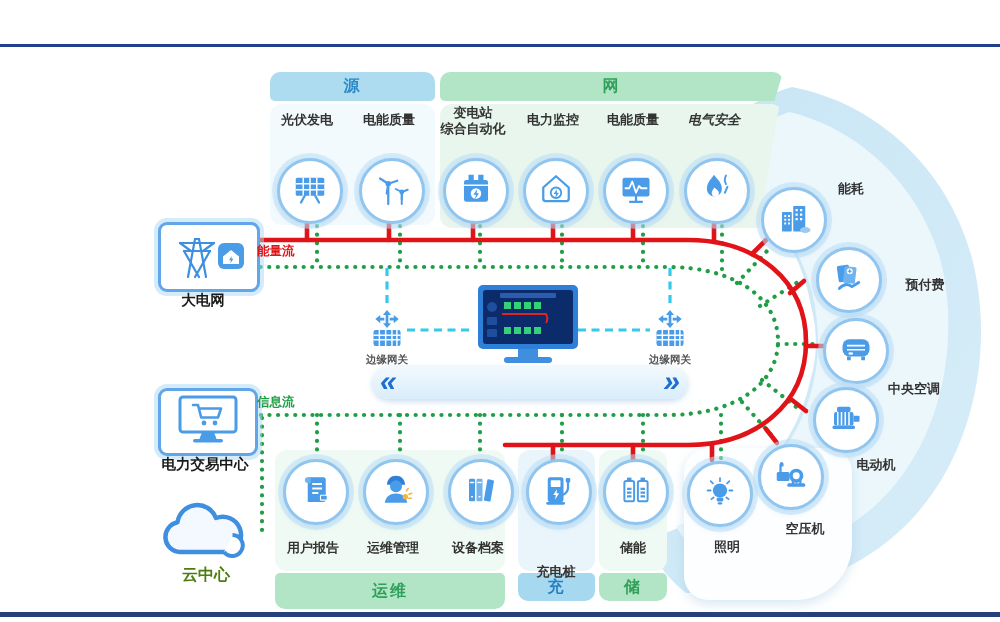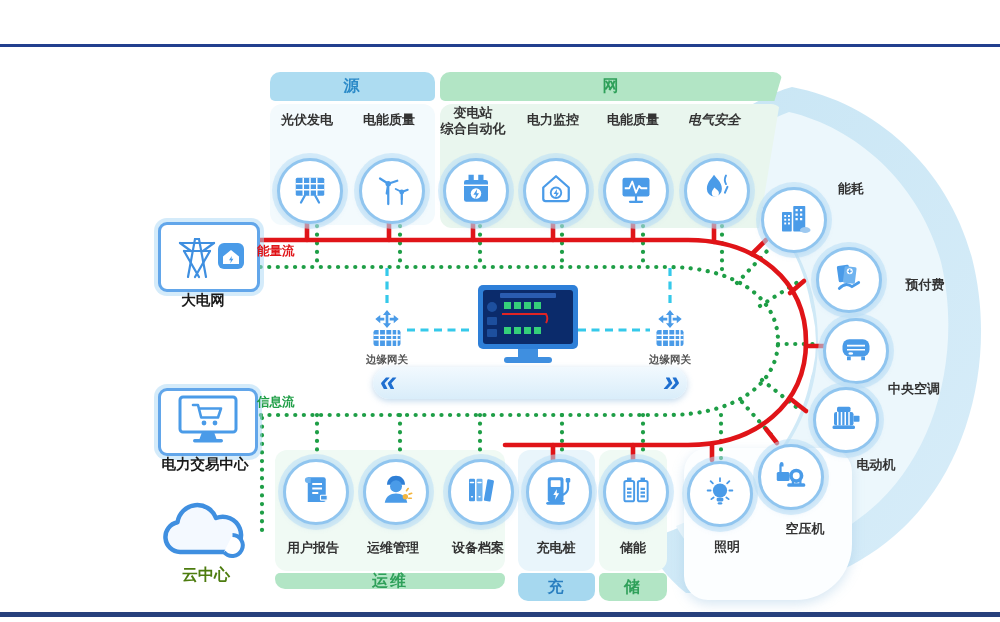--- a/index.html
+++ b/index.html
@@ -64,21 +64,21 @@
   </svg>
 
   <div class="hdr blue-h" style="left:270px;top:72px;width:165px;height:29px;">源</div>
   <div class="hdr green-h" style="left:440px;top:72px;width:343px;height:29px;clip-path:polygon(0 0,100% 0,97.5% 100%,0 100%);">网</div>
   <div class="panel" style="left:270px;top:104px;width:165px;height:121px;background:#f3fafd;"></div>
   <div class="panel" style="left:440px;top:104px;width:343px;height:124px;background:#e9f6ee;clip-path:polygon(0 0,99% 0,93% 100%,0 100%);"></div>
 
   <div class="panel" style="left:275px;top:450px;width:230px;height:121px;background:#f0faf4;"></div>
   <div class="panel" style="left:518px;top:450px;width:77px;height:121px;background:#e9f5fb;"></div>
   <div class="panel" style="left:599px;top:450px;width:68px;height:121px;background:#f0faf4;"></div>
-  <div class="ftr green-h" style="left:275px;top:573px;width:230px;height:16px;">运维</div>
+  <div class="ftr green-h" style="left:275px;top:573px;width:230px;height:36px;">运维</div>
   <div class="ftr" style="left:518px;top:573px;width:77px;height:28px;background:#a6d8ef;color:#2a7fc0;">充</div>
   <div class="ftr green-h" style="left:599px;top:573px;width:68px;height:28px;">储</div>
   <div class="light-panel"></div>
 
   <svg class="lines" viewBox="0 0 1000 622">
 
     <g stroke="#1e9e46" stroke-width="4.2" fill="none" stroke-linecap="round" stroke-dasharray="0.1 8.5">
       <path d="M252,267 H668 C732,267 778,296 778,341 C778,386 732,415 668,415 H250"></path>
       <path d="M317,226 V267"></path>
         <path d="M400,226 V267"></path>
@@ -248,21 +248,21 @@
           <rect x="19.5" y="31.5" width="9" height="5" rx="1.8" fill="#4a9be8"></rect>
           <rect x="21" y="37.5" width="6" height="3.2" rx="1.6" fill="#4a9be8"></rect>
           <g stroke="#4a9be8" stroke-width="2.4" stroke-linecap="round">
             <path d="M24 5.5v4M11.5 9.5l3 3M36.5 9.5l-3 3M7.5 22h4M36.5 22h4M12.5 33.5l3-2.2M35.5 33.5l-3-2.2"></path>
           </g>
         </svg></span>
     </div>
   <span class="lbl" style="left:313px;top:540px;">用户报告</span>
   <span class="lbl" style="left:393px;top:540px;">运维管理</span>
   <span class="lbl" style="left:478px;top:540px;">设备档案</span>
-  <span class="lbl" style="left:556px;top:540px;">充电桩</span>
+  <span class="lbl" style="left:556px;top:564px;">充电桩</span>
   <span class="lbl" style="left:633px;top:540px;">储能</span>
   <span class="lbl" style="left:727px;top:539px;">照明</span>
 
   <div class="circle" style="left:761px;top:187px;">
       <span><svg viewBox="0 0 48 48">
           <rect x="8" y="16" width="13" height="26" rx="1" fill="#4a9be8"></rect>
           <rect x="23" y="8" width="16" height="34" rx="1" fill="#4a9be8"></rect>
           <g fill="#fff">
             <rect x="11" y="20" width="2.6" height="2.6"></rect>
             <rect x="16" y="20" width="2.6" height="2.6"></rect>

